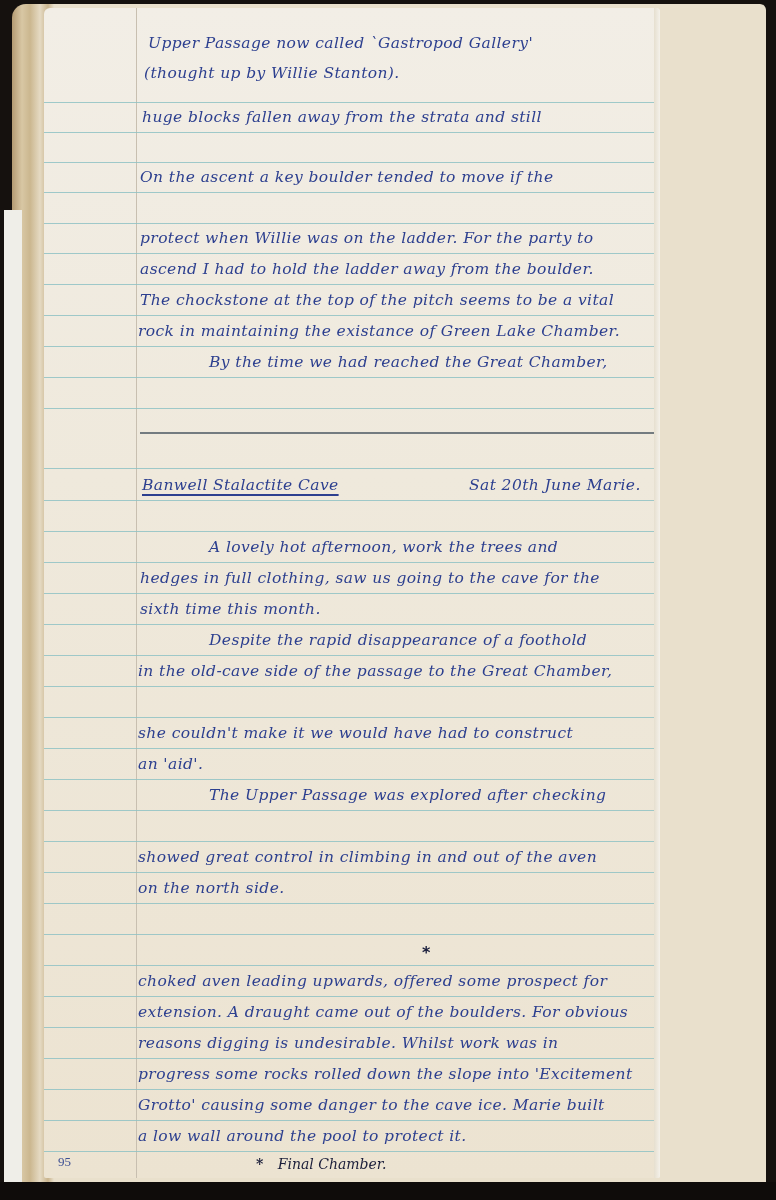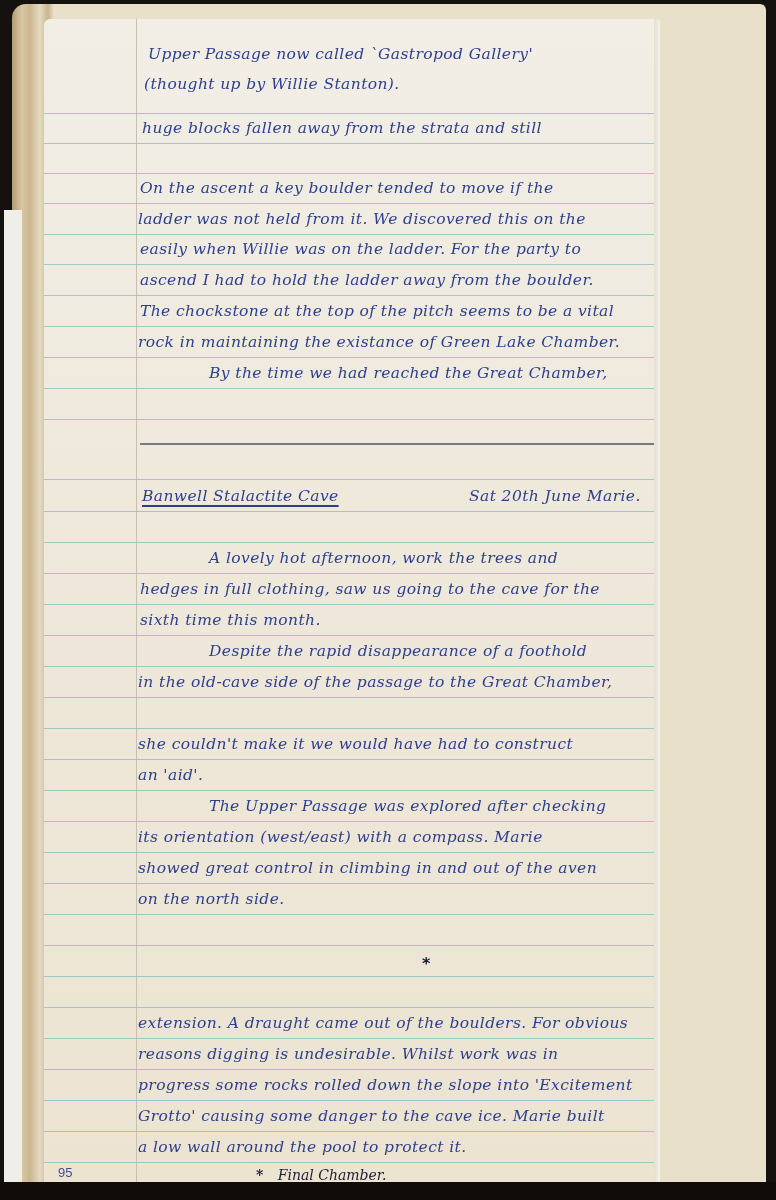--- a/index.html
+++ b/index.html
@@ -12,21 +12,21 @@
   .page-stack {
     position: absolute; left: 12px; top: 4px; width: 754px; height: 1182px;
     background: linear-gradient(90deg, #b39a72 0px, #d8c7a4 10px, #cbb78f 18px, #e5dac3 28px, #c9b48d 36px, #e9e0cc 42px);
     border-radius: 14px 6px 4px 10px;
   }
   .insert-slip {
     position: absolute; left: 4px; top: 210px; width: 18px; height: 980px;
     background: #efeee8;
   }
   .page {
-    position: absolute; left: 44px; top: 19px; width: 616px; height: 1170px;
+    position: absolute; left: 44px; top: 8px; width: 616px; height: 1170px;
     background: linear-gradient(180deg, #f2eee6 0%, #efe9dc 40%, #ece3d1 100%);
     border-radius: 6px 4px 2px 2px;
     overflow: hidden;
   }
   .page-edge-right {
     position: absolute; right: 0; top: 0; width: 6px; height: 100%;
     background: linear-gradient(90deg, #e6dfcf, #f4f1ea);
   }
   .rule {
     position: absolute; left: 0; width: 704px; height: 1px;
@@ -48,21 +48,21 @@
     color: #2c3f8f;
     white-space: nowrap;
     letter-spacing: 0.4px;
   }
   .indent { left: 165px; }
   .heading-title {
     text-decoration: underline; text-decoration-thickness: 1.5px; text-underline-offset: 4px;
   }
   .page-number {
     position: absolute; left: 14px; top: 1146px;
-    font-family: Liberation Sans, sans-serif; font-size: 13px; color: #3d4f93;
+    font-family: Liberation Serif, serif; font-size: 13px; color: #3d4f93;
   }
   .footnote {
     position: absolute; left: 212px; top: 1148px;
     font-family: "DejaVu Serif", serif; font-style: italic; font-size: 14px; color: #1b1e3a;
   }
   .footnote .star { font-style: normal; font-weight: bold; margin-right: 10px; }
   .star-mark {
     position: absolute; left: 378px; top: 935px; font-size: 16px; color: #151a3a; font-weight: bold;
   }
   .shadow-bottom {
@@ -112,44 +112,43 @@
   <div class="rule" style="top:1081px"></div>
   <div class="rule" style="top:1112px"></div>
   <div class="rule" style="top:1143px"></div>
 
   <div class="separator" style="top:424px"></div>
 
   <div class="hw" style="top:26px; left:104px">Upper Passage now called `Gastropod Gallery'</div>
   <div class="hw" style="top:56px; left:100px">(thought up by Willie Stanton).</div>
   <div class="hw" style="top:100px">huge blocks fallen away from the strata and still</div>
   <div class="hw" style="top:160px; left:96px">On the ascent a key boulder tended to move if the</div>
-  <div class="hw" style="top:191px; left:94px">ladder was not held from it. We discovered this on the</div>
-  <div class="hw" style="top:221px; left:96px">easily when Willie was on the ladder. For the party to</div>
+  <div class="hw" style="top:221px; left:96px">protect when Willie was on the ladder. For the party to</div>
   <div class="hw" style="top:252px; left:96px">ascend I had to hold the ladder away from the boulder.</div>
   <div class="hw" style="top:283px; left:96px">The chockstone at the top of the pitch seems to be a vital</div>
   <div class="hw" style="top:314px; left:94px">rock in maintaining the existance of Green Lake Chamber.</div>
   <div class="hw indent" style="top:345px">By the time we had reached the Great Chamber,</div>
 
   <div class="hw" style="top:468px; left:98px">
     <span class="heading-title">Banwell Stalactite Cave</span>
   </div>
   <div class="hw" style="top:468px; left:425px">Sat 20th June Marie.</div>
 
   <div class="hw indent" style="top:530px">A lovely hot afternoon, work the trees and</div>
   <div class="hw" style="top:561px; left:96px">hedges in full clothing, saw us going to the cave for the</div>
   <div class="hw" style="top:592px; left:96px">sixth time this month.</div>
   <div class="hw indent" style="top:623px">Despite the rapid disappearance of a foothold</div>
   <div class="hw" style="top:654px; left:94px">in the old-cave side of the passage to the Great Chamber,</div>
   <div class="hw" style="top:716px; left:94px">she couldn't make it we would have had to construct</div>
   <div class="hw" style="top:747px; left:94px">an 'aid'.</div>
   <div class="hw indent" style="top:778px">The Upper Passage was explored after checking</div>
-  <div class="hw" style="top:809px; left:94px">its orientation (west/east) with a compass. Marie</div>
   <div class="hw" style="top:840px; left:94px">showed great control in climbing in and out of the aven</div>
   <div class="hw" style="top:871px; left:94px">on the north side.</div>
   <div class="star-mark">*</div>
+  <div class="hw" style="top:964px; left:94px">choked aven leading upwards, offered some prospect for</div>
   <div class="hw" style="top:995px; left:94px">extension. A draught came out of the boulders. For obvious</div>
   <div class="hw" style="top:1026px; left:94px">reasons digging is undesirable. Whilst work was in</div>
   <div class="hw" style="top:1057px; left:94px">progress some rocks rolled down the slope into 'Excitement</div>
   <div class="hw" style="top:1119px; left:94px">a low wall around the pool to protect it.</div>
   <div class="hw" style="top:1088px; left:94px">Grotto' causing some danger to the cave ice. Marie built</div>
 
   <div class="page-number">95</div>
   <div class="footnote">
     <span class="star">*</span>
     <span>Final Chamber.</span>

